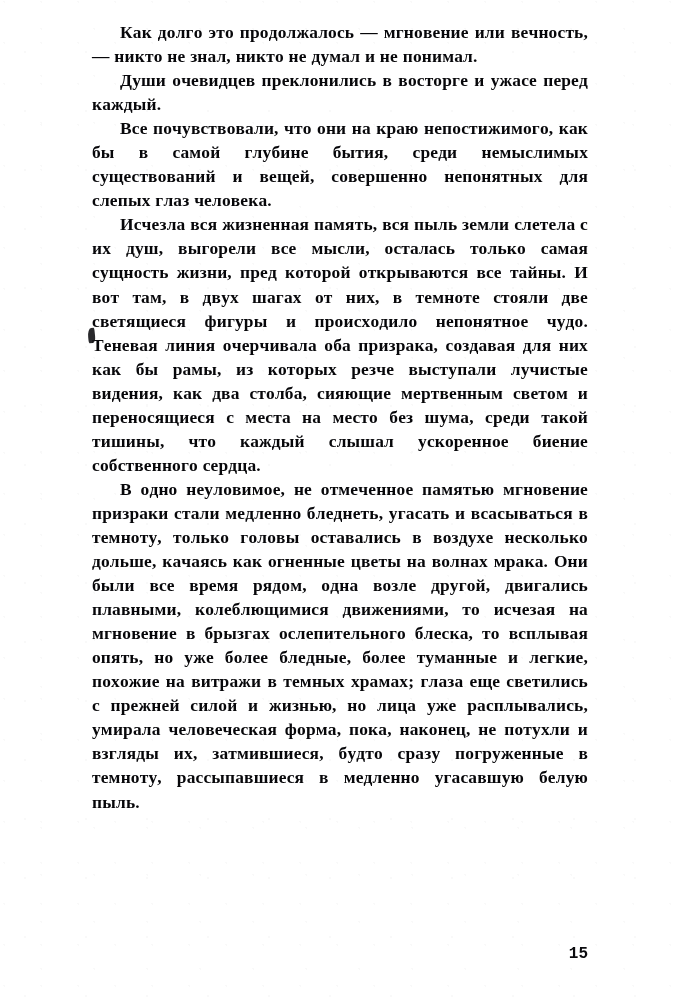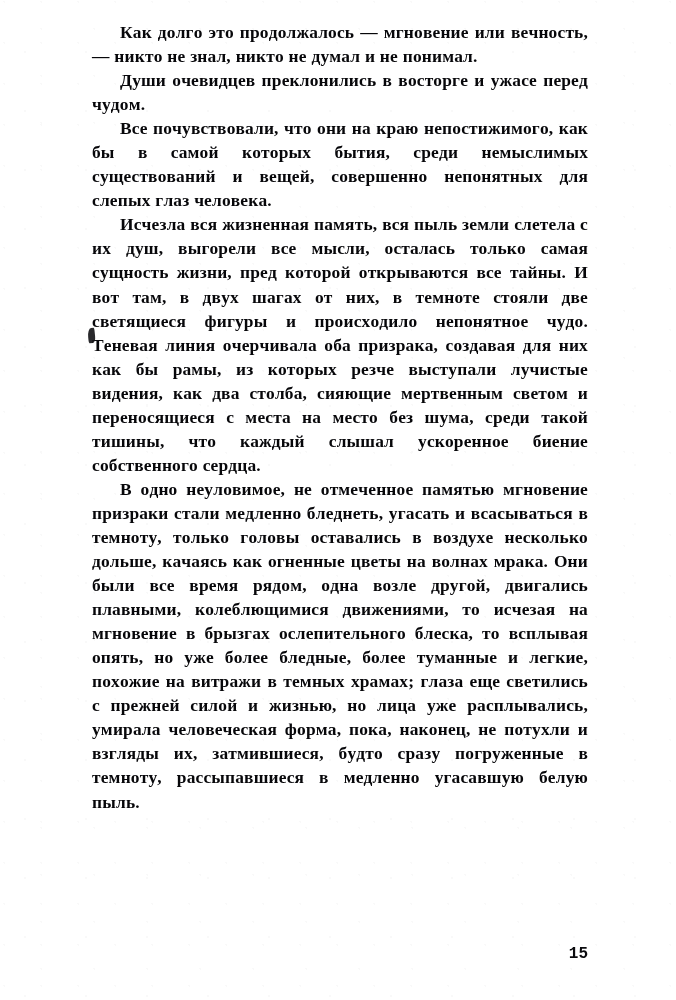--- a/index.html
+++ b/index.html
@@ -106,24 +106,24 @@
 </head>
 <body>
 
 <div id="page">
 
   <div id="textblock">
 
 
     <p class="para indent shortlast">Как долго это продолжалось — мгновение или вечность, — никто не знал, никто не думал и не понимал.</p>
 
-    <p class="para indent shortlast">Души очевидцев преклонились в восторге и ужасе перед чудом.</p>
+    <p class="para indent shortlast">Души очевидцев преклонились в восторге и ужасе перед каждый.</p>
 
 
-    <p class="para indent shortlast">Все почувствовали, что они на краю непостижимого, как бы в самой которых бытия, среди немыслимых существований и вещей, совершенно непонятных для слепых глаз человека.</p>
+    <p class="para indent shortlast">Все почувствовали, что они на краю непостижимого, как бы в самой глубине бытия, среди немыслимых существований и вещей, совершенно непонятных для слепых глаз человека.</p>
 
     <p class="para indent shortlast">Исчезла вся жизненная память, вся пыль земли слетела с их душ, выгорели все мысли, осталась только самая сущность жизни, пред которой открываются все тайны. И вот там, в двух шагах от них, в темноте стояли две светящиеся фигуры и происходило непонятное чудо. Теневая линия очерчивала оба призрака, создавая для них как бы рамы, из которых резче выступали лучистые видения, как два столба, сияющие мертвенным светом и переносящиеся с места на место без шума, среди такой тишины, что каждый слышал ускоренное биение собственного сердца.</p>
 
     <p class="para indent shortlast">В одно неуловимое, не отмеченное памятью мгновение призраки стали медленно бледнеть, угасать и всасываться в темноту, только головы оставались в воздухе несколько дольше, качаясь как огненные цветы на волнах мрака. Они были все время рядом, одна возле другой, двигались плавными, колеблющимися движениями, то исчезая на мгновение в брызгах ослепительного блеска, то всплывая опять, но уже более бледные, более туманные и легкие, похожие на витражи в темных храмах; глаза еще светились с прежней силой и жизнью, но лица уже расплывались, умирала человеческая форма, пока, наконец, не потухли и взгляды их, затмившиеся, будто сразу погруженные в темноту, рассыпавшиеся в медленно угасавшую белую пыль.</p>
 
   </div>
 
   <div id="inkblot"></div>
 
   <div id="pagenum">15</div>

